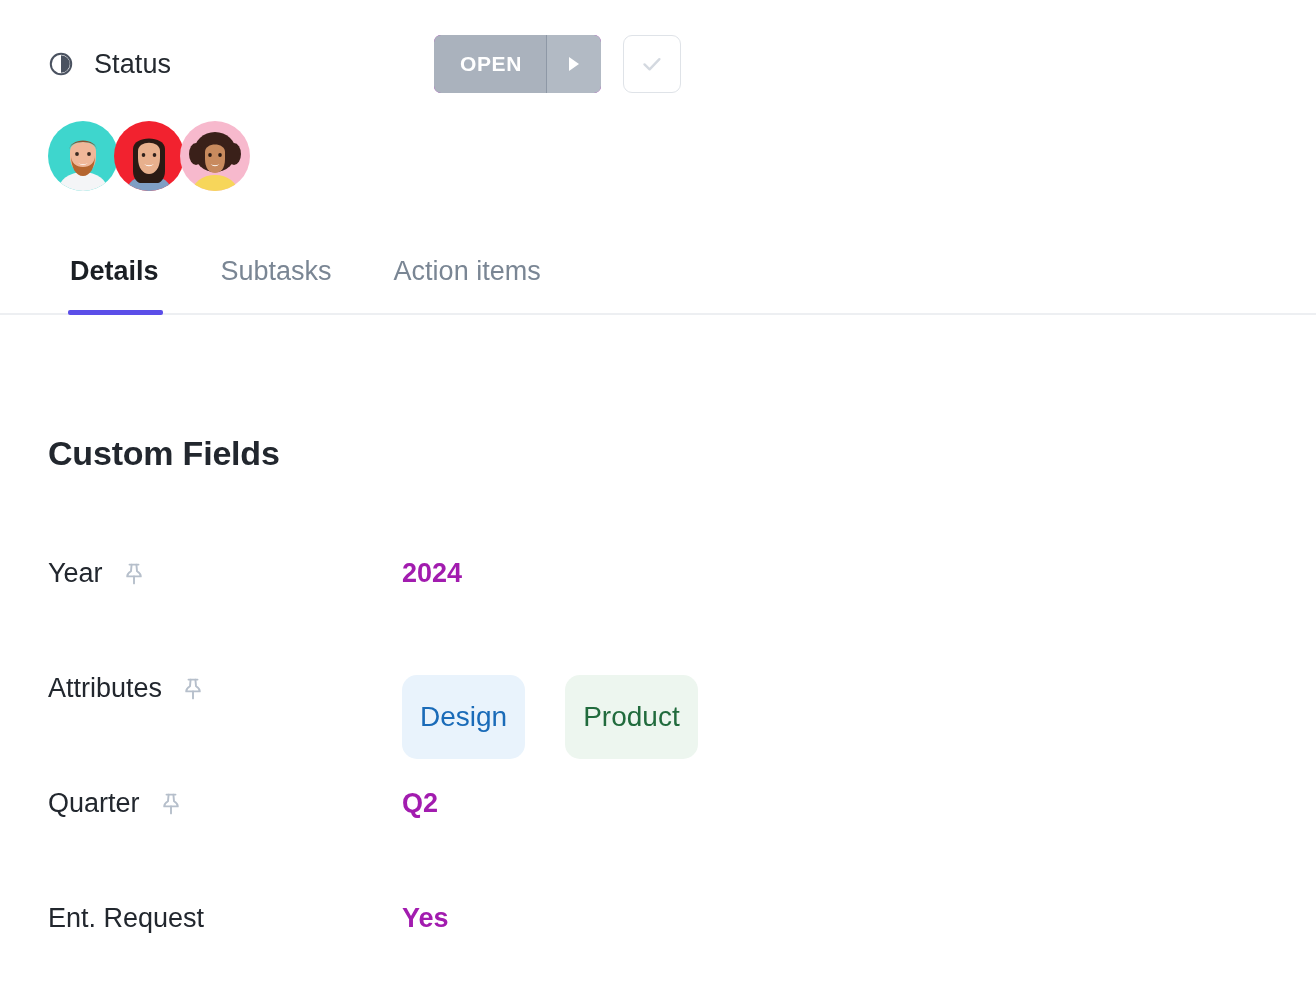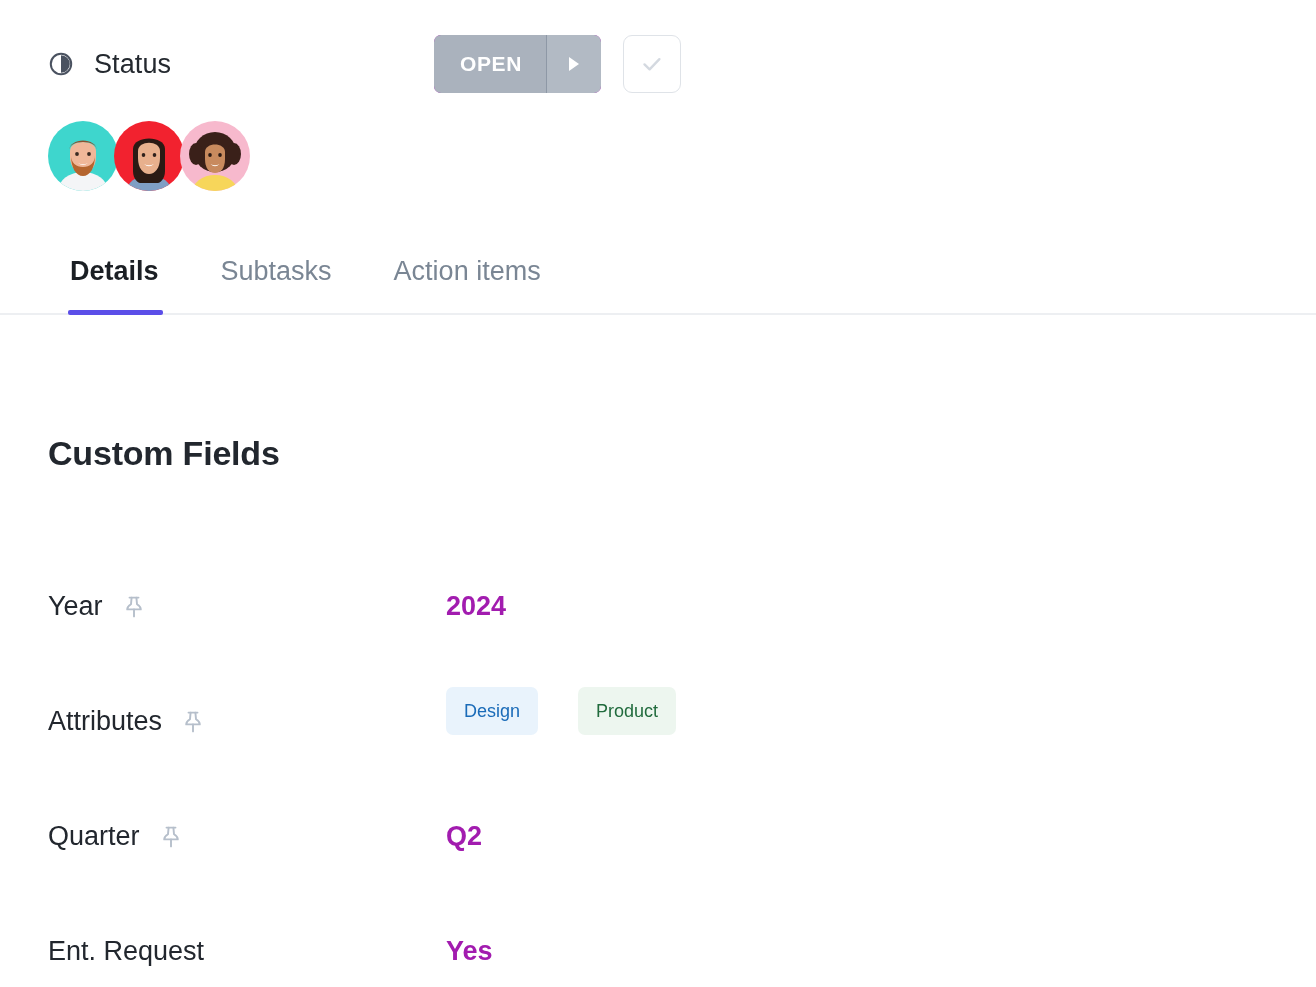--- a/index.html
+++ b/index.html
@@ -176,23 +176,22 @@
 
   
   .fields {
     position: absolute;
     left: 48px;
     top: 560px;
     width: 1220px;
   }
   .field-row {
     display: flex;
-    align-items: flex-end;
+    align-items: flex-start;
     height: 60px;
-    gap: 44px;
   }
   .field-row + .field-row { margin-top: 55px; }
   .field-label-group {
     display: flex;
     align-items: center;
     width: 354px;
     flex: 0 0 354px;
   }
   .field-label {
     font-size: 27px;
@@ -211,23 +210,23 @@
     color: #a21caf;
     line-height: 1;
     font-weight: bold;
   }
 
   .chips {
     display: flex;
     align-items: center;
   }
   .chip {
-    font-size: 18px;
-    padding: 15px 18px;
-    border-radius: 7px;
+    font-size: 28px;
+    padding: 28px 18px;
+    border-radius: 15px;
     line-height: 1;
     margin-right: 16px;
   }
   .chip:last-child { margin-right: 0; margin-left: 24px; }
   .chip-blue { background: #e9f3fc; color: #1a6bb8; }
   .chip-green { background: #edf6ef; color: #216b3d; }
 </style>
 </head>
 <body>
 

